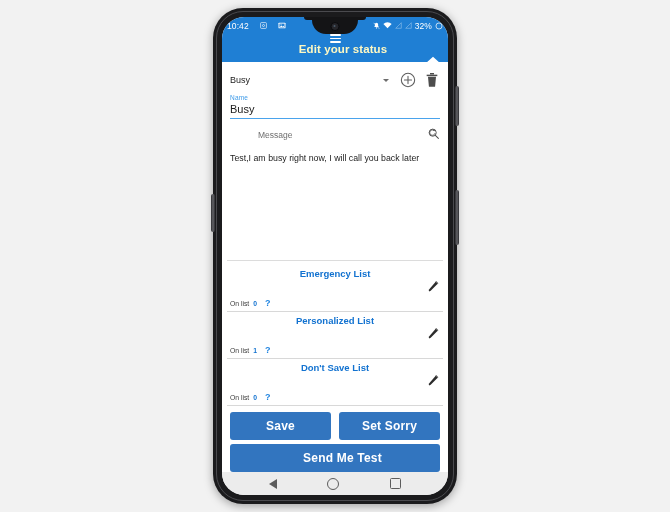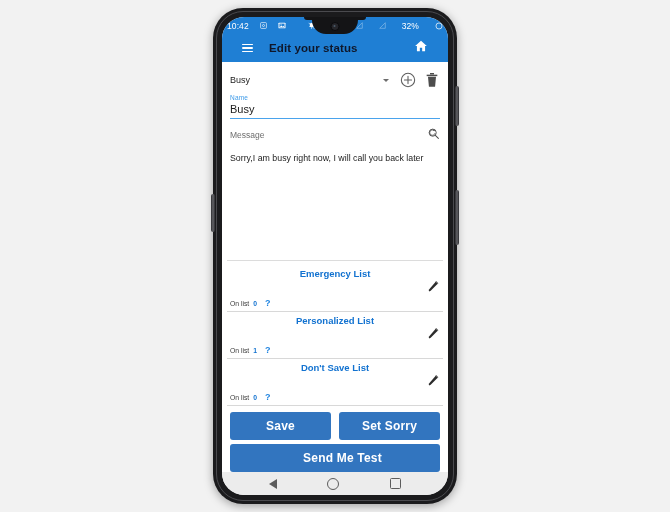--- a/index.html
+++ b/index.html
@@ -114,37 +114,38 @@
     background: #1f7fd4;
     color: #ffffff;
     display: flex;
     align-items: center;
     font-size: 8px;
     padding: 0 5px;
     position: relative;
     z-index: 20;
   }
   #status-left { display: flex; align-items: center; gap: 11px; }
-  #status-right { display: flex; align-items: center; gap: 16px; margin-left: auto; }
+  #status-right { display: flex; align-items: center; gap: 3px; margin-left: auto; }
   .sb-time { font-size: 8.5px; letter-spacing: .1px; }
   .sb-icon { display: inline-block; line-height: 1; }
   .sb-icon svg { display: block; }
   .sb-dim { opacity: .45; }
   .sb-pct { font-size: 8.5px; letter-spacing: .1px; }
 
   
   #app-bar {
     height: 28px;
     background: #1f7fd4;
     display: flex;
     align-items: center;
-    padding: 0 20px;
-    color: #0f172a;
+    padding: 0 8px;
+    color: #fef9c3;
     position: relative;
     z-index: 10;
+    flex-direction: column;
   }
   #app-bar-title {
     font-size: 11.5px;
     font-weight: bold;
     margin-left: 16px;
     letter-spacing: .1px;
   }
   #menu-icon { width: 11px; display: flex; flex-direction: column; gap: 2px; cursor: pointer; }
   #menu-icon i { display: block; height: 1.6px; background: #fff; border-radius: 1px; }
   #home-icon { margin-left: auto; cursor: pointer; }
@@ -208,20 +209,21 @@
     padding: 0 3px;
     flex: 1;
     display: flex;
     flex-direction: column;
     min-height: 0;
   }
   #message-header {
     display: flex;
     align-items: center;
     margin-top: 7px;
+    margin-left: 28px;
   }
   #message-label {
     font-size: 8.5px;
     color: #6e6e6e;
   }
   #refresh-search-icon { margin-left: auto; cursor: pointer; }
   #message-body {
     font-size: 8.8px;
     color: #1c1c1c;
     line-height: 1.45;
@@ -413,21 +415,21 @@
           <span id="message-label">Message</span>
           <span id="refresh-search-icon">
             <svg width="13" height="13" viewBox="0 0 24 24">
               <circle cx="10.5" cy="10.5" r="6.6" fill="none" stroke="#4d4d4d" stroke-width="1.7"></circle>
               <path d="M15.4 15.4 L21 21" stroke="#4d4d4d" stroke-width="1.9" stroke-linecap="round"></path>
               <path d="M13.4 6.6 A5 5 0 1 0 14.8 11.6" fill="none" stroke="#4d4d4d" stroke-width="1.7"></path>
               <path d="M13.9 3.6 L14.6 7.4 L10.8 6.9 Z" fill="#4d4d4d"></path>
             </svg>
           </span>
         </div>
-        <div id="message-body">Sorry,I am busy right now, I will call you back later</div>
+        <div id="message-body">Test,I am busy right now, I will call you back later</div>
       </div>
 
       <hr id="message-rule">
 
       <div class="list-block">
         <div class="list-head">
           <span class="list-title">Emergency List</span>
           <span class="edit-icon">
             <svg width="13" height="13" viewBox="0 0 24 24">
                 <path d="M3 18.5 L4.2 21 L6.8 19.9 L19.8 6.9 L16 3.1 Z" fill="#2c2c2c"></path>

